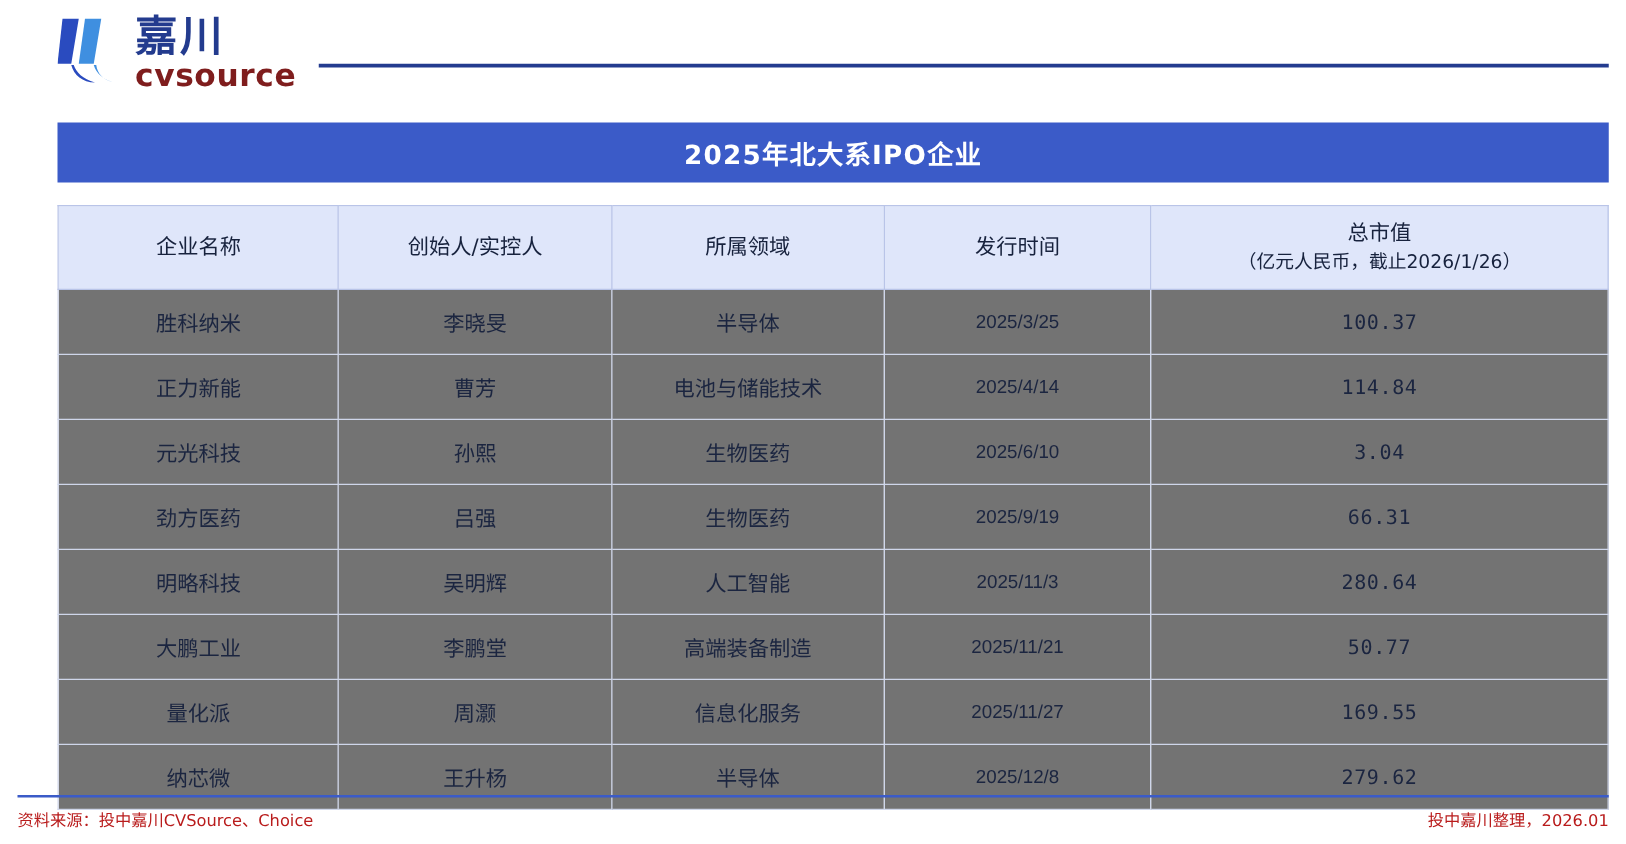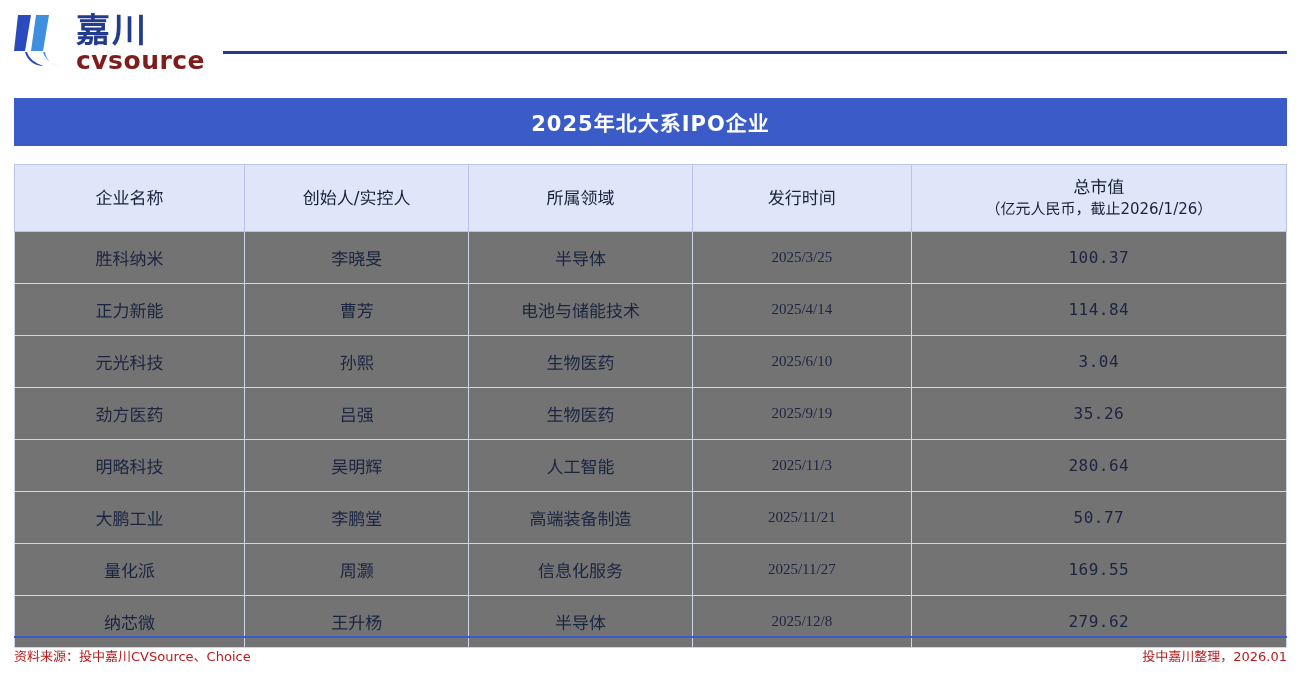--- a/index.html
+++ b/index.html
@@ -12,20 +12,21 @@
     background: #ffffff;
     font-family: "Liberation Sans", "DejaVu Sans", sans-serif;
     color: #1a1a2e;
     overflow: hidden;
   }
   .page {
     position: relative;
     width: 1301px;
     height: 675px;
     box-sizing: border-box;
+    padding-left: 32px;
   }
 
   
   .header {
     display: flex;
     align-items: center;
     padding: 8px 14px 0 14px;
     height: 78px;
     box-sizing: border-box;
   }
@@ -132,21 +133,21 @@
     vertical-align: middle;
     background: #737373;
     padding: 2px 4px;
   }
   table.data td.num {
     font-family: "DejaVu Sans Mono", monospace;
     font-size: 16px;
     letter-spacing: 0.5px;
   }
   table.data td.date {
-    font-family: Liberation Serif, serif;
+    font-family: Liberation Sans, sans-serif;
     font-size: 15px;
     letter-spacing: 0px;
   }
 
   
   .footer {
     position: absolute;
     left: 14px;
     right: 14px;
     bottom: 10px;
@@ -242,21 +243,21 @@
           <td>孙熙</td>
           <td>生物医药</td>
           <td class="date">2025/6/10</td>
           <td class="num">3.04</td>
         </tr>
         <tr>
           <td>劲方医药</td>
           <td>吕强</td>
           <td>生物医药</td>
           <td class="date">2025/9/19</td>
-          <td class="num">35.26</td>
+          <td class="num">66.31</td>
         </tr>
         <tr>
           <td>明略科技</td>
           <td>吴明辉</td>
           <td>人工智能</td>
           <td class="date">2025/11/3</td>
           <td class="num">280.64</td>
         </tr>
         <tr>
           <td>大鹏工业</td>

